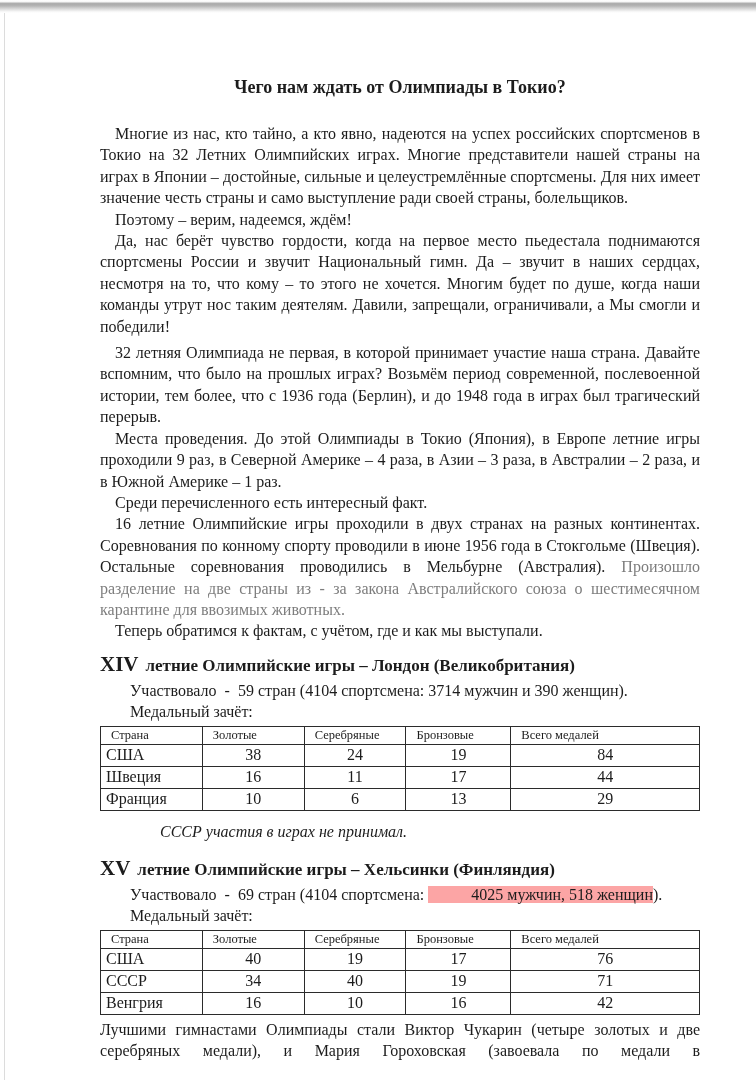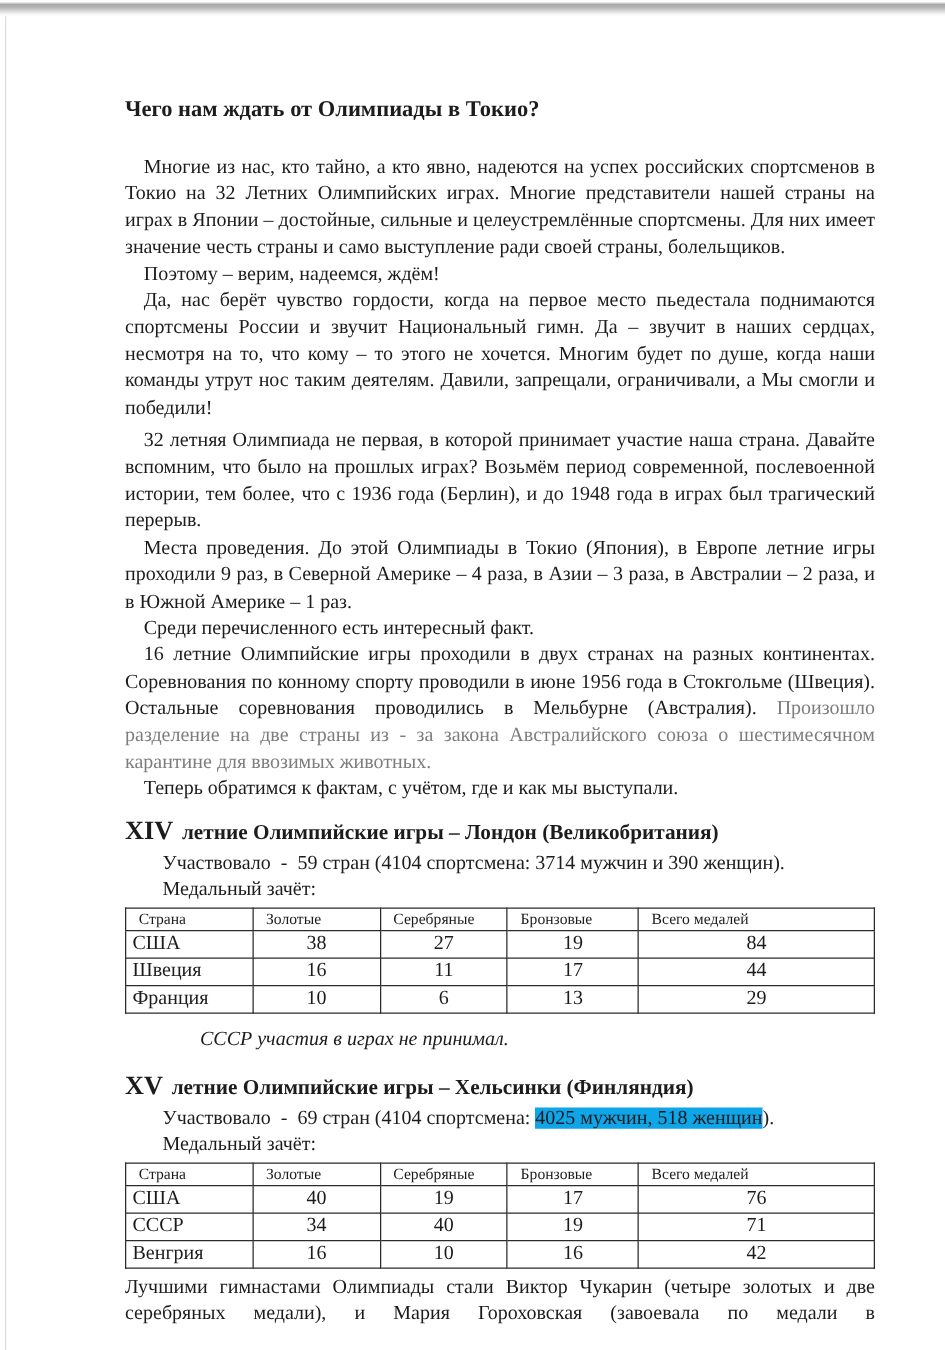--- a/index.html
+++ b/index.html
@@ -29,20 +29,21 @@
   }
   .content {
     position: absolute;
     top: 76px;
     left: 100px;
     width: 600px;
   }
   .doc-title {
     font-size: 18px;
     font-weight: bold;
+    text-align: center;
     line-height: 22px;
     margin: 0 0 25px 0;
   }
   p.body-par {
     margin: 0;
     font-size: 16px;
     line-height: 21.4px;
     text-align: justify;
     text-indent: 15px;
   }
@@ -57,21 +58,21 @@
   .section-heading .numeral {
     font-size: 21px;
     margin-right: 7px;
   }
   .indent-line {
     margin: 0;
     font-size: 16px;
     line-height: 21.4px;
     padding-left: 30px;
   }
-  .hl { background: #0ea5e9; }
+  .hl { background: #fca5a5; padding-left: 43px; }
   table.medal-table {
     width: 100%;
     border-collapse: collapse;
     margin: 3px 0 0 0;
   }
   table.medal-table th, table.medal-table td {
     border: 1px solid #2b2b2b;
   }
   table.medal-table th {
     font-weight: normal;
@@ -149,21 +150,21 @@
         <th>Золотые</th>
         <th>Серебряные</th>
         <th>Бронзовые</th>
         <th>Всего медалей</th>
       </tr>
     </thead>
     <tbody>
       <tr>
         <td class="c-name">США</td>
         <td>38</td>
-        <td>27</td>
+        <td>24</td>
         <td>19</td>
         <td>84</td>
       </tr>
       <tr>
         <td class="c-name">Швеция</td>
         <td>16</td>
         <td>11</td>
         <td>17</td>
         <td>44</td>
       </tr>

